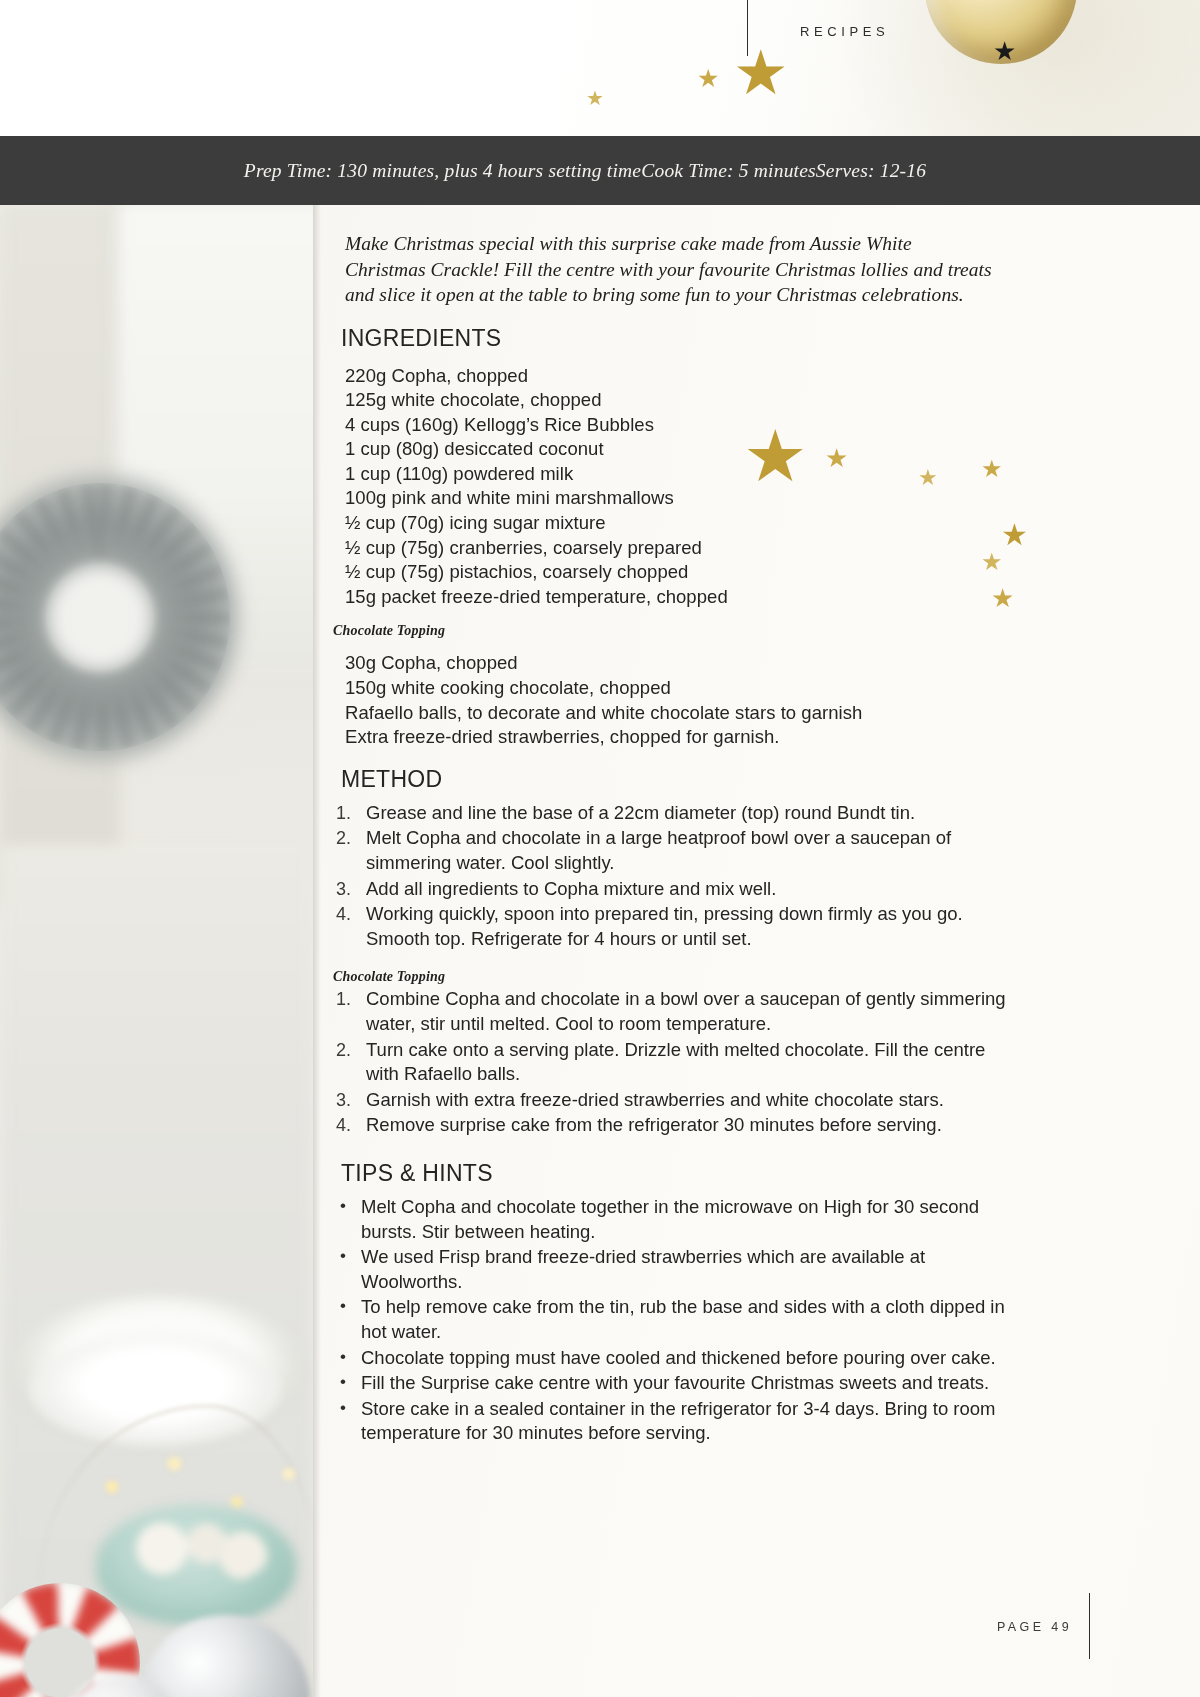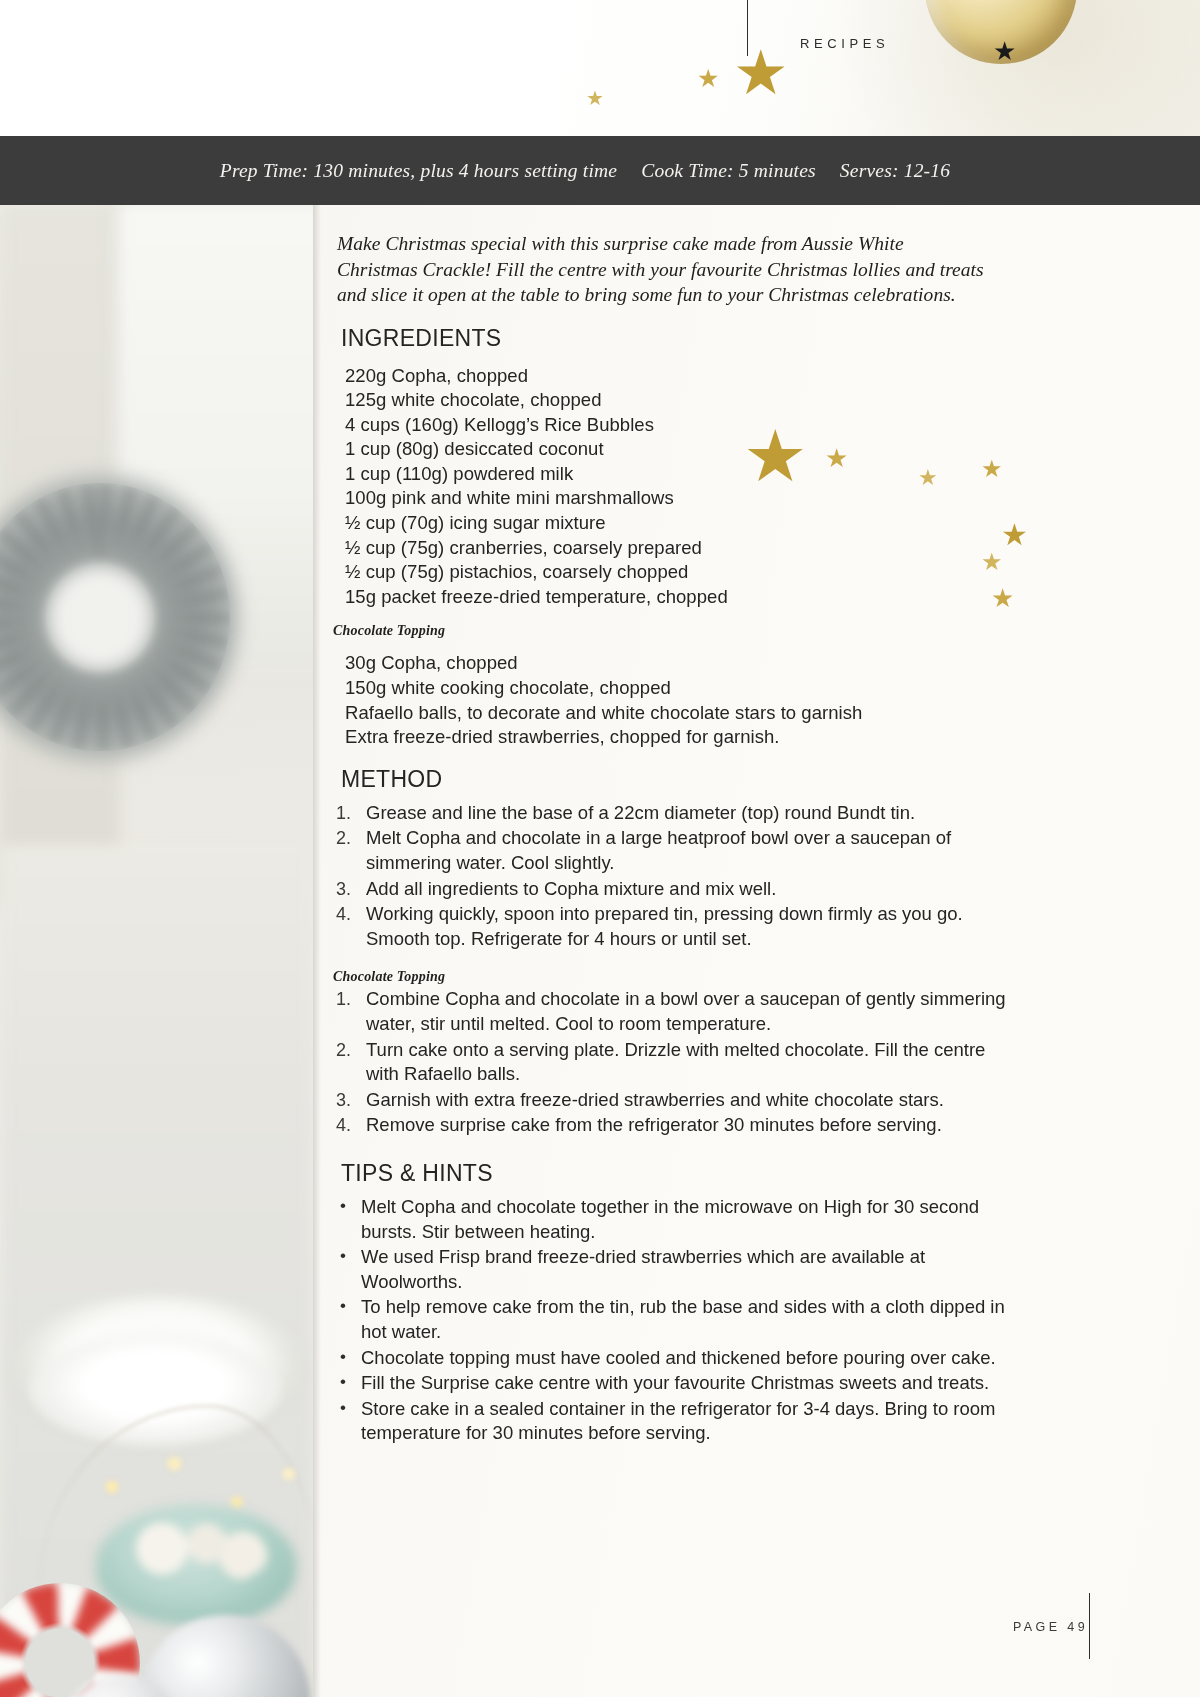--- a/index.html
+++ b/index.html
@@ -15,21 +15,21 @@
   
   .topband{position:absolute;left:0;top:0;width:1200px;height:136px;background:#ffffff;overflow:hidden;}
   .topband-photo{
     position:absolute;left:545px;top:0;width:655px;height:136px;
     background:
       radial-gradient(circle at 78% 18%, rgba(226,220,200,0.55) 0%, rgba(255,255,255,0) 42%),
       linear-gradient(100deg,#ffffff 0%,#fdfdfb 35%,#f7f6f1 62%,#f2f0e9 100%);
   }
   .vrule{position:absolute;width:1px;background:#2f2f2f;}
   .recipes-label{
-    position:absolute;left:800px;top:36px;
+    position:absolute;left:800px;top:24px;
     font-size:13px;letter-spacing:4.6px;color:#2d2d2d;
     font-family:"Liberation Sans", sans-serif;font-weight:400;
   }
   .bauble{
     position:absolute;left:925px;top:-88px;width:152px;height:152px;border-radius:50%;
     background:
       radial-gradient(circle at 36% 30%, #fffdf2 0%, #f3e6b8 26%, #e3cf8b 52%, #cdb066 74%, #b99a4f 100%);
     box-shadow:inset -8px -10px 22px rgba(120,96,40,0.35), inset 8px 8px 18px rgba(255,255,255,0.75);
   }
   .blackstar{position:absolute;color:#1b1b1b;font-size:26px;line-height:1;}
@@ -40,21 +40,21 @@
   .star.g2{color:#caa949;}
   .star.g3{color:#d2b55f;}
 
   
   .infobar{
     position:absolute;left:0;top:136px;width:1200px;height:69px;
     background:#3c3c3c;
     display:flex;align-items:center;justify-content:center;
   }
   .infobar-inner{
-    display:flex;align-items:baseline;gap:24px;
+    display:flex;align-items:baseline;
     color:#f4f2ee;font-size:19.5px;letter-spacing:0.2px;
     font-family:"Liberation Serif", serif;font-style:italic;
     transform:translateX(-15px);
   }
   .infobar-item{white-space:nowrap;}
 
   
   .photo{
     position:absolute;left:0;top:205px;width:313px;height:1492px;overflow:hidden;
     background:linear-gradient(175deg,#ecebe6 0%,#e6e5df 18%,#eceae4 42%,#efeee8 70%,#e9e7e0 100%);
@@ -146,21 +146,21 @@
   
   .content{
     position:absolute;left:313px;top:205px;width:887px;height:1492px;
     background:linear-gradient(100deg,#f7f6f2 0%,#faf9f6 25%,#fcfbf8 60%,#fbfaf6 100%);
   }
   .content-inner{position:absolute;left:20px;top:26px;width:680px;}
 
   .intro{
     font-family:"Liberation Serif", serif;font-style:italic;
     font-size:19.5px;line-height:25.5px;color:#20201f;
-    margin:0 0 17px 4px;width:650px;letter-spacing:0.05px;
+    margin:0 0 17px 12px;width:650px;letter-spacing:0.05px;
   }
   h2.sec{
     font-family:"Liberation Sans", sans-serif;font-weight:400;
     font-size:23px;letter-spacing:0.3px;color:#242423;
     margin:0 0 8px 8px;
   }
   h2.sec.tips{margin-top:22px;}
   h2.sec.method{margin-top:16px;}
   .ing-list{list-style:none;margin:12px;padding:0;}
   .ing-list li{
@@ -184,21 +184,21 @@
   ul.tips{margin:0;padding:0;list-style:none;}
   ul.tips li{
     position:relative;padding-left:28px;margin-bottom:1px;
     font-size:18.5px;line-height:24.6px;color:#242423;
   }
   ul.tips li .dot{
     position:absolute;left:7px;top:-1px;font-size:17px;color:#2d2d2b;
   }
 
   .page-footer{
-    position:absolute;right:112px;bottom:63px;
+    position:absolute;right:128px;bottom:63px;
     font-size:12.5px;letter-spacing:3.4px;color:#3a3a38;
   }
   .footer-rule{position:absolute;right:110px;bottom:38px;width:1px;height:66px;background:#2f2f2f;}
   .content-leftedge{position:absolute;left:0;top:0;width:8px;height:1492px;
     background:linear-gradient(90deg, rgba(190,188,180,0.55), rgba(250,249,246,0));}
 </style>
 </head>
 <body>
 
 <div class="page">

